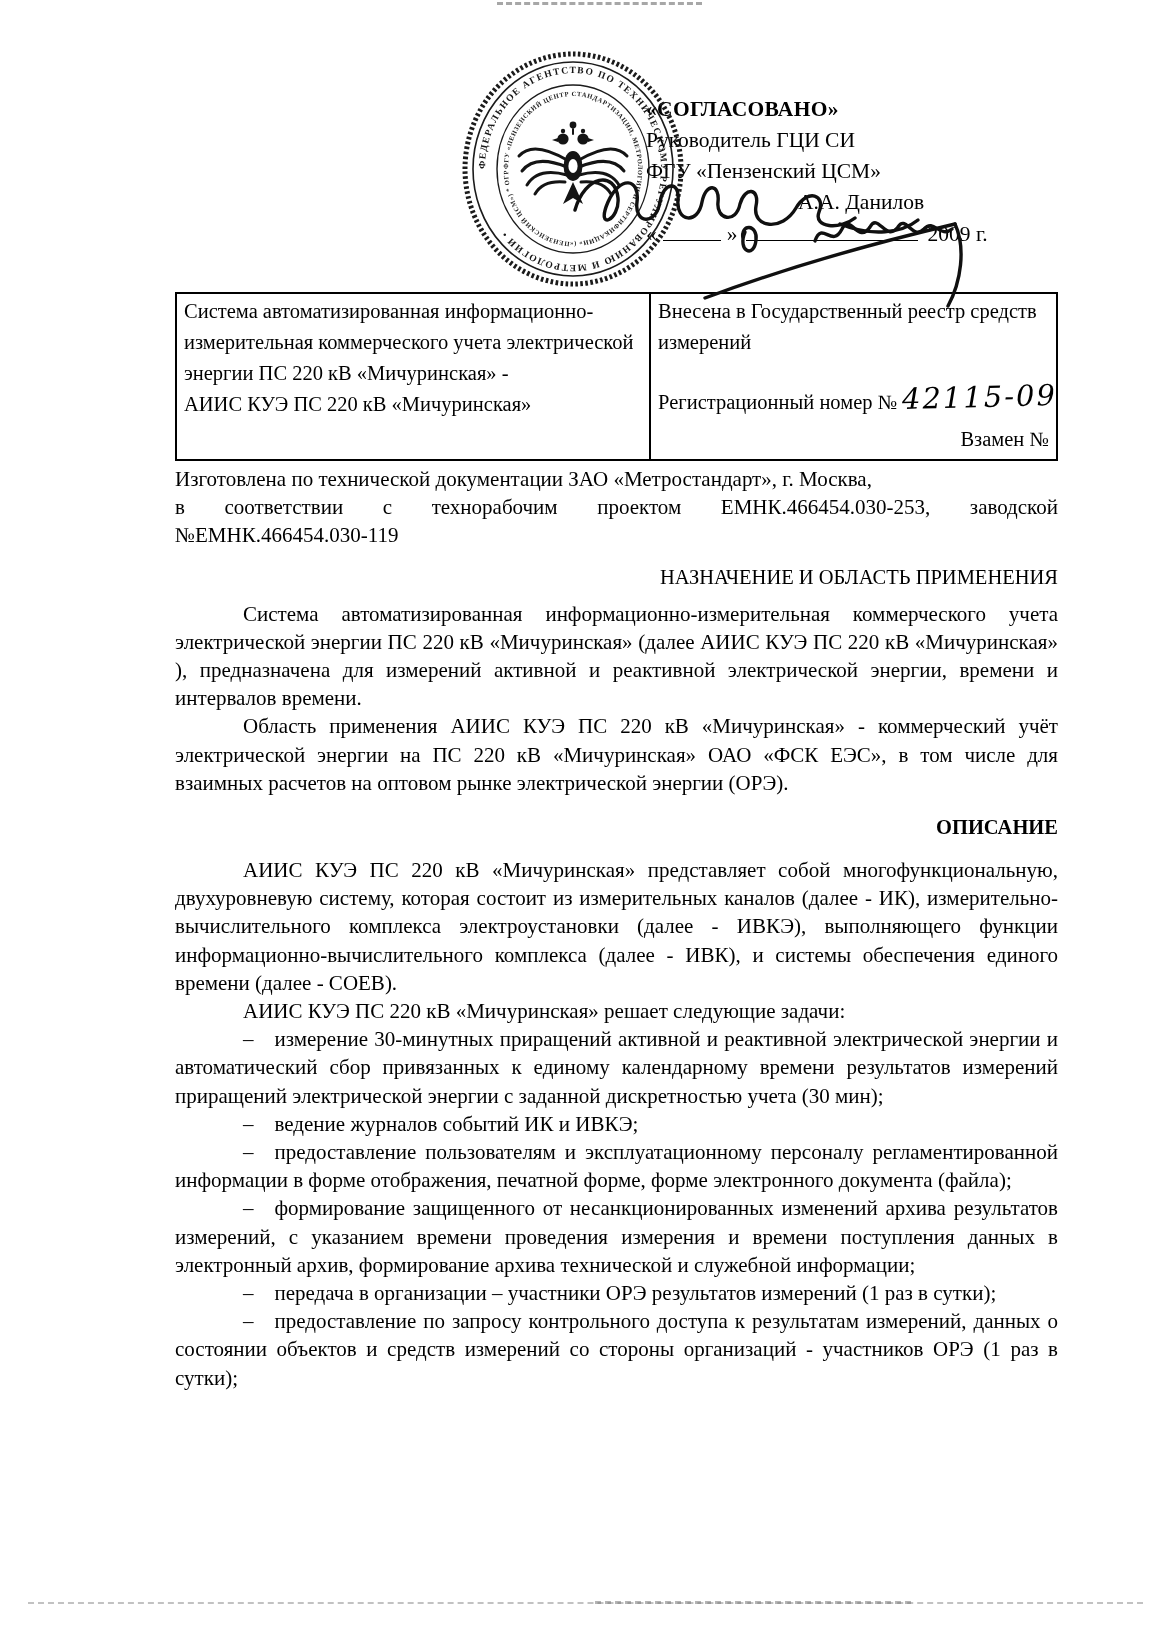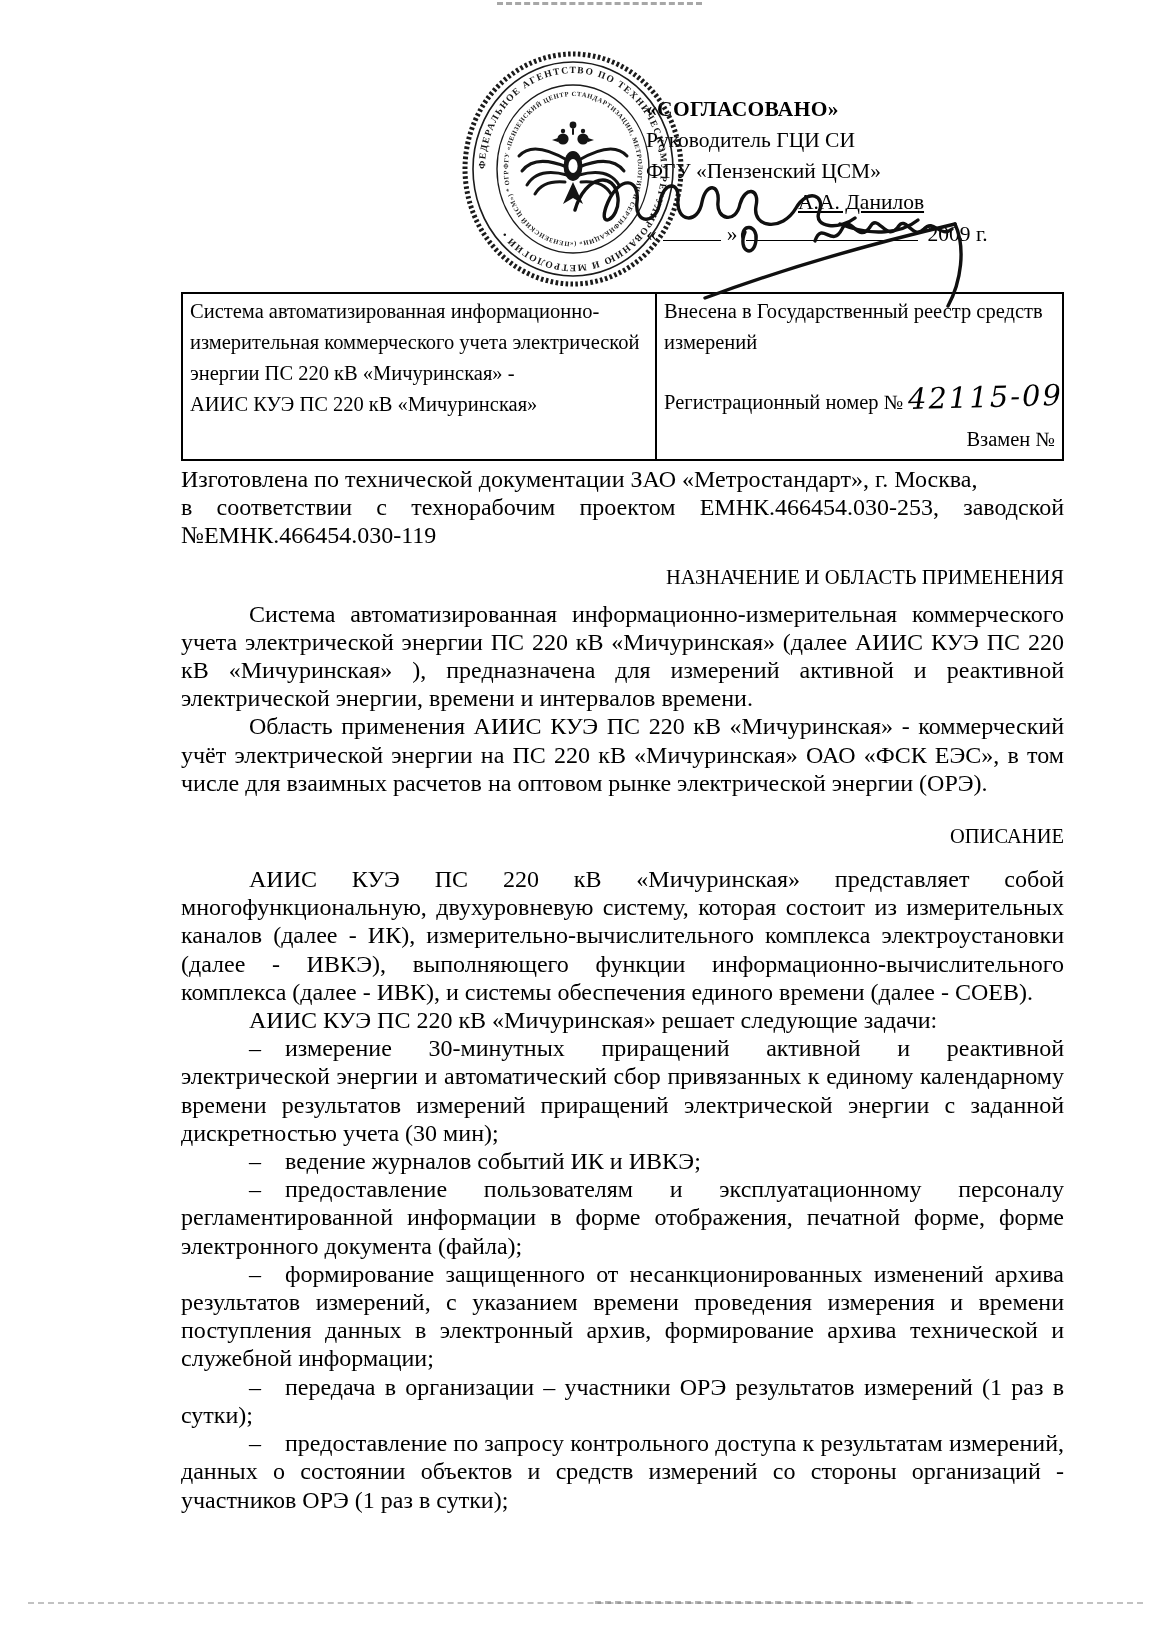--- a/index.html
+++ b/index.html
@@ -15,48 +15,48 @@
   .artifact-bottom2{position:absolute;left:595px;top:1601px;width:320px;height:3px;
     background:repeating-linear-gradient(90deg,#777 0 6px,transparent 6px 10px);opacity:.55;}
 
   
   .stamp{position:absolute;left:456px;top:48px;z-index:2;}
 
   
   .approval{position:absolute;left:646px;top:94px;z-index:1;
     font-size:21.5px;line-height:31px;white-space:nowrap;}
   .approval .title{font-weight:bold;letter-spacing:.3px;}
-  .approval .signee-row{padding-left:152px;text-decoration:underline;}
+  .approval .signee-row{padding-left:152px;}
   .approval .date-row{margin-top:1px;}
   .u-short{display:inline-block;width:58px;border-bottom:1.6px solid #000;height:20px;margin:0 6px;}
   .u-long{display:inline-block;width:172px;border-bottom:1.6px solid #000;height:20px;margin:0 10px 0 8px;}
 
   .signature-svg{position:absolute;left:540px;top:140px;z-index:3;pointer-events:none;}
 
   
-  .sheet{position:absolute;left:181px;top:292px;width:883px;}
+  .sheet{position:absolute;left:175px;top:292px;width:883px;}
   table.reg-table{border-collapse:collapse;width:100%;table-layout:fixed;}
   table.reg-table td{
     border:2.2px solid #000;vertical-align:top;padding:2px 7px 4px 7px;
     font-size:20.5px;line-height:31px;overflow:hidden;
   }
   td.cell-left{width:52%;}
   .reg-line{margin-top:26px;white-space:nowrap;}
   .instead-line{margin-top:6px;text-align:right;}
   .handwriting{
     font-family:"DejaVu Serif", serif;font-style:italic;font-size:29px;
     letter-spacing:2px;display:inline-block;transform:rotate(-1.5deg) translateY(-2px);
   }
 
-  .para{font-size:24px;line-height:28.2px;text-align:justify;margin:0;}
+  .para{font-size:21px;line-height:28.2px;text-align:justify;margin:0;}
   .para.indent{text-indent:68px;}
   .manufacture{margin-top:4px;}
   .stretch{text-align:justify;text-align-last:justify;}
   .heading{font-size:20.5px;text-align:right;margin:16px 0 11px 0;}
-  .heading.h2{margin:28px 0 17px 0;}
+  .heading.h2{margin:19px 0 17px 0;font-weight:bold;}
 </style>
 </head>
 <body>
 
 <div id="page">
 
   <div class="artifact-top"></div>
   <div class="artifact-bottom"></div>
   <div class="artifact-bottom2"></div>
 

